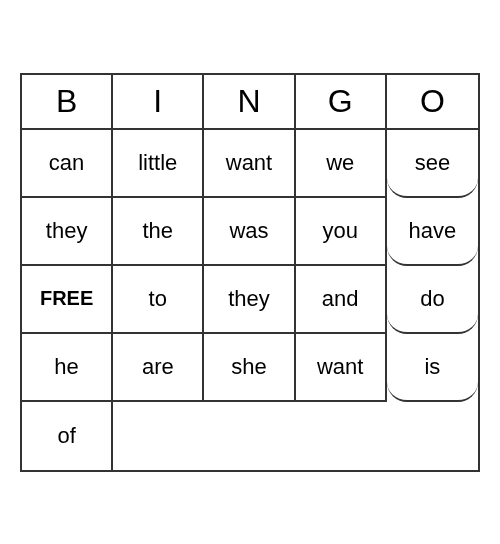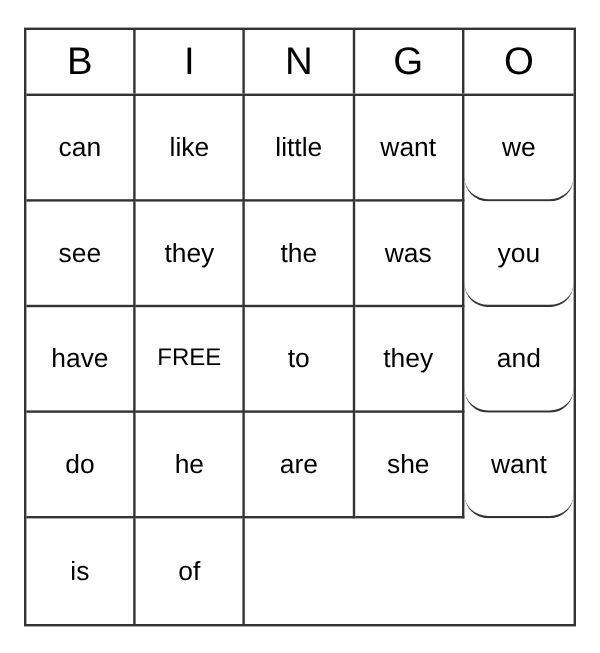--- a/index.html
+++ b/index.html
@@ -46,52 +46,51 @@
       grid-template-columns: repeat(5, 1fr);
       grid-template-rows: repeat(5, 1fr);
     }
 
     .bingo-cell {
       border-right: 2px solid #333;
       border-bottom: 2px solid #333;
       display: flex;
       justify-content: center;
       align-items: center;
-      height: 88px;
+      height: 68px;
       font-size: 22px;
     }
 
     .bingo-cell:nth-child(5n) {
       border-right: none;
       border-radius: 20px;
     }
 
     .bingo-cell:nth-child(n+21) {
       border-bottom: none;
     }
 
     .free-cell {
       font-size: 20px;
-      font-weight: normal;
+      font-weight: bold;
     }
   </style>
 </head>
 <body>
 
 <div class="bingo-card">
   <div class="bingo-header">
     <div class="bingo-header-cell">B</div>
     <div class="bingo-header-cell">I</div>
     <div class="bingo-header-cell">N</div>
     <div class="bingo-header-cell">G</div>
     <div class="bingo-header-cell">O</div>
   </div>
   <div class="bingo-grid">
     <div class="bingo-cell">can</div>
-    <div class="bingo-cell">like</div>
     <div class="bingo-cell">little</div>
     <div class="bingo-cell">want</div>
     <div class="bingo-cell">we</div>
     <div class="bingo-cell">see</div>
     <div class="bingo-cell">they</div>
     <div class="bingo-cell">the</div>
     <div class="bingo-cell">was</div>
     <div class="bingo-cell">you</div>
     <div class="bingo-cell">have</div>
     <div class="bingo-cell free-cell">FREE</div>

